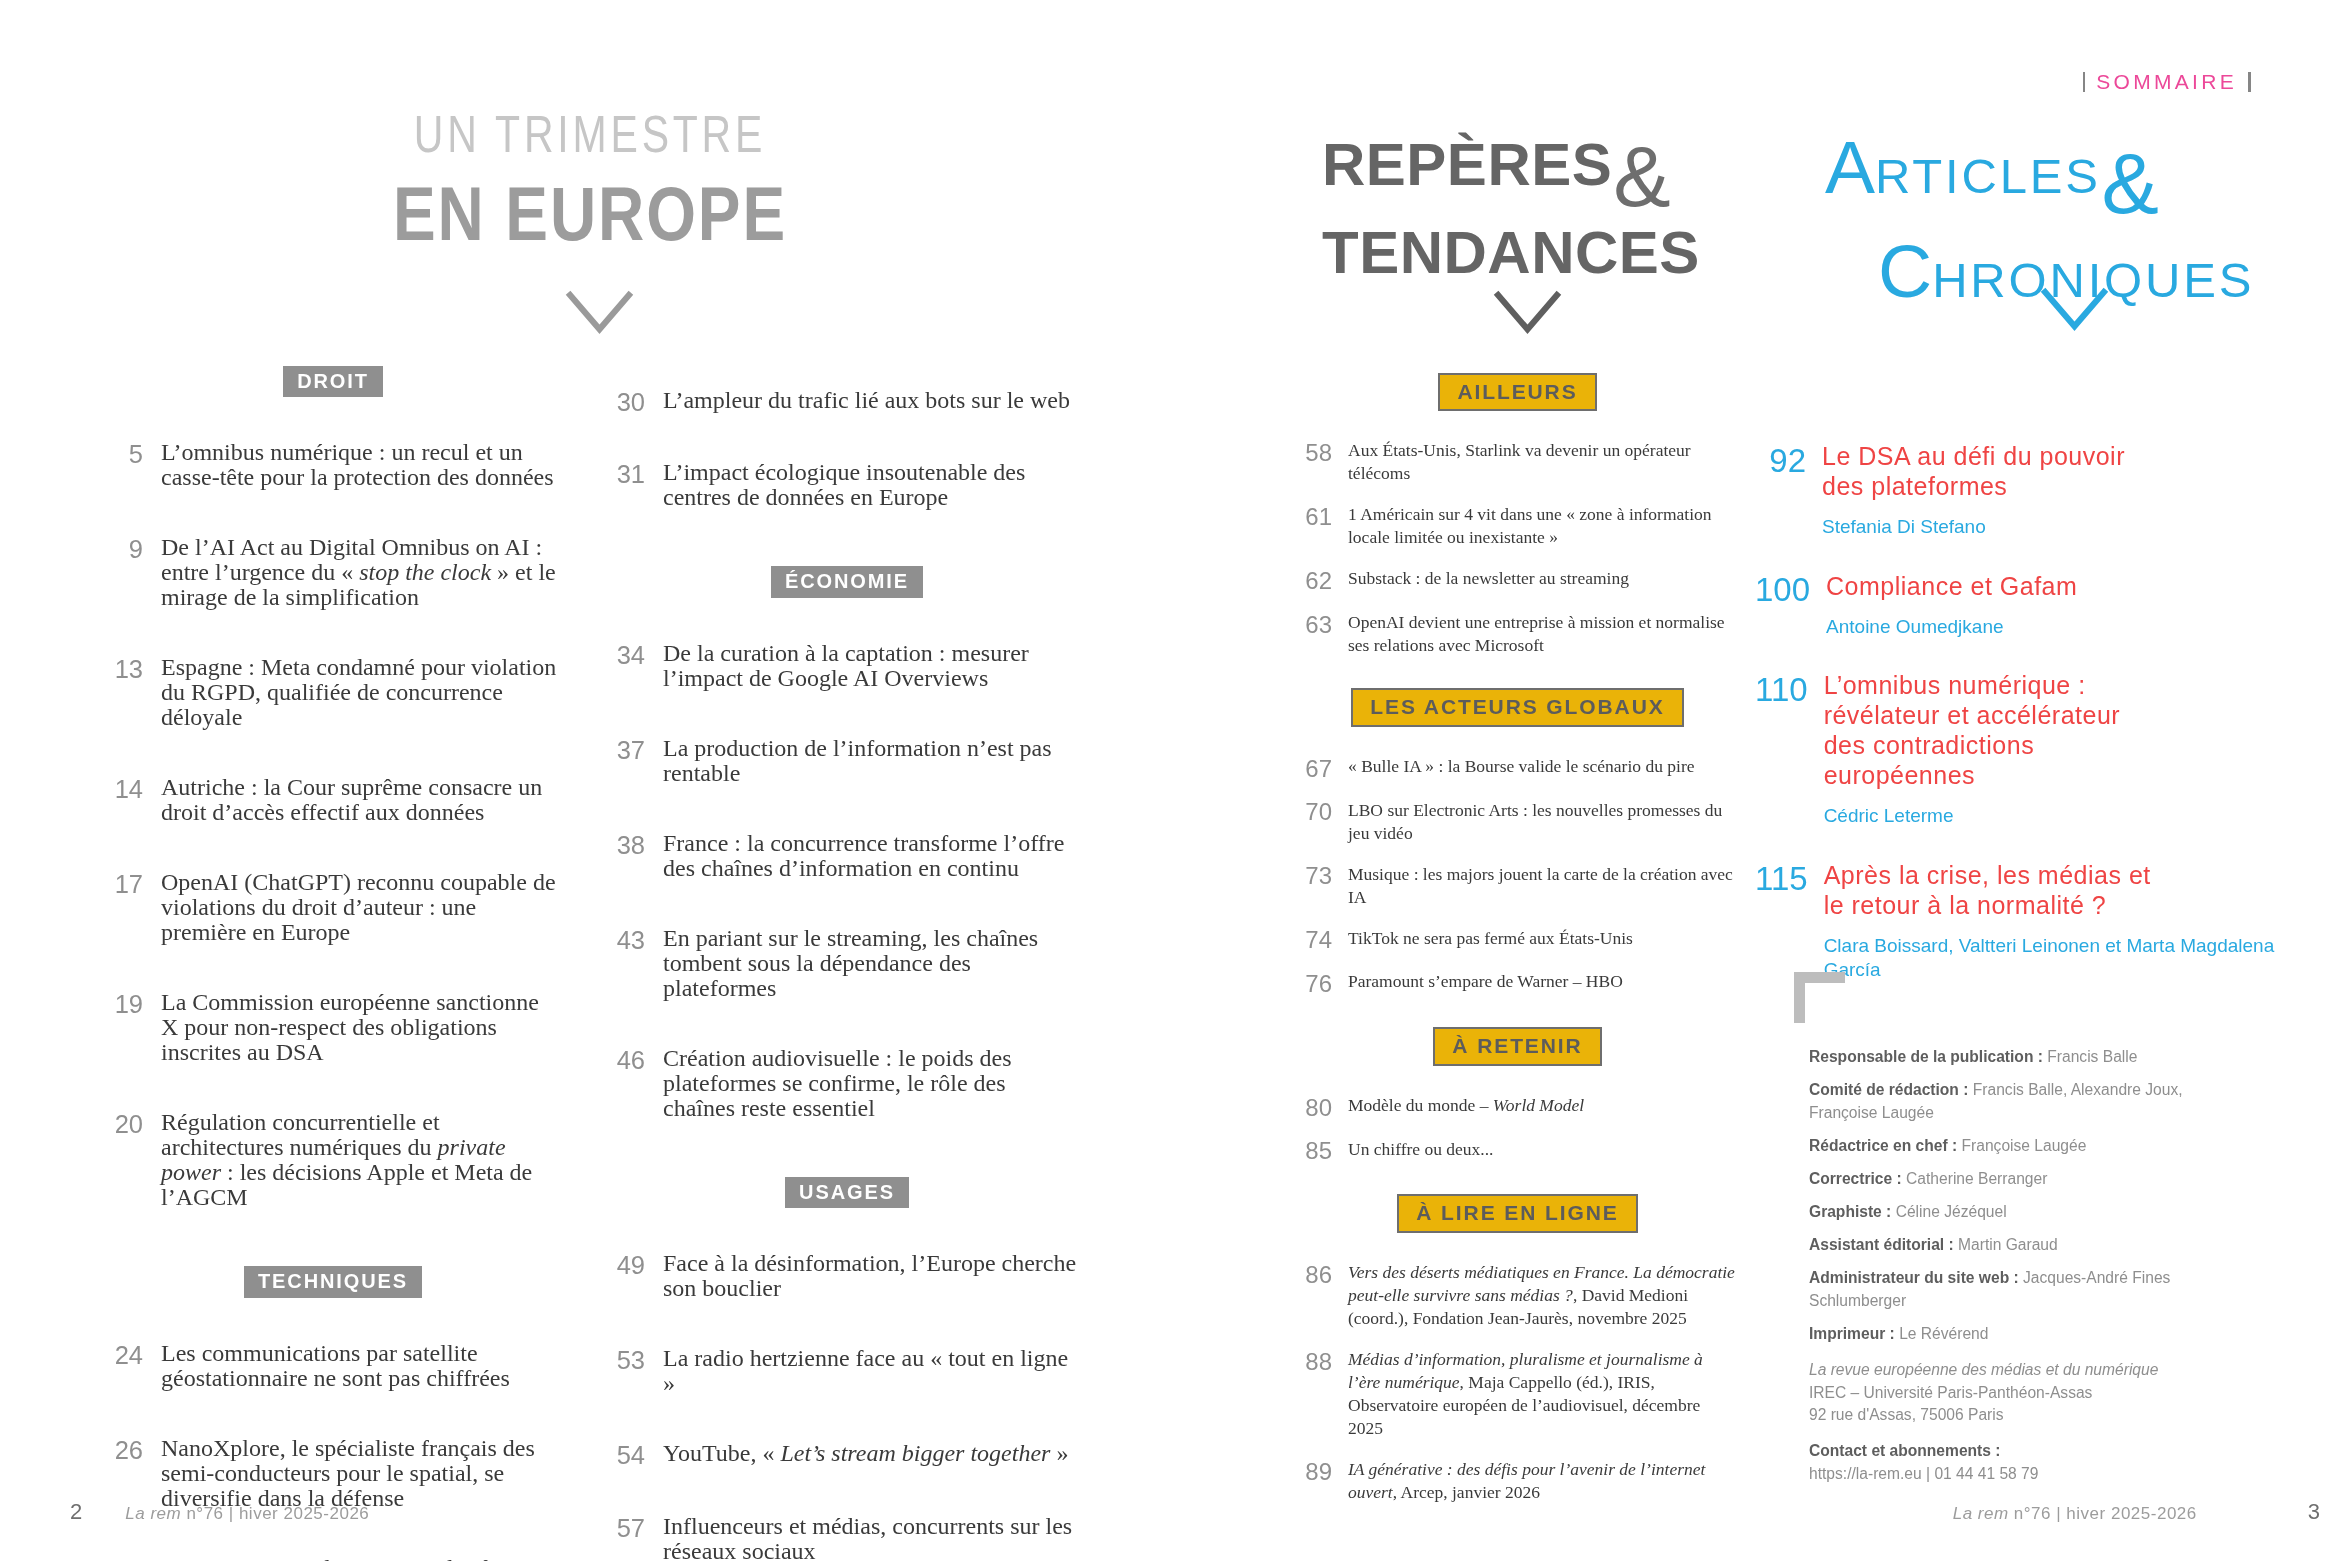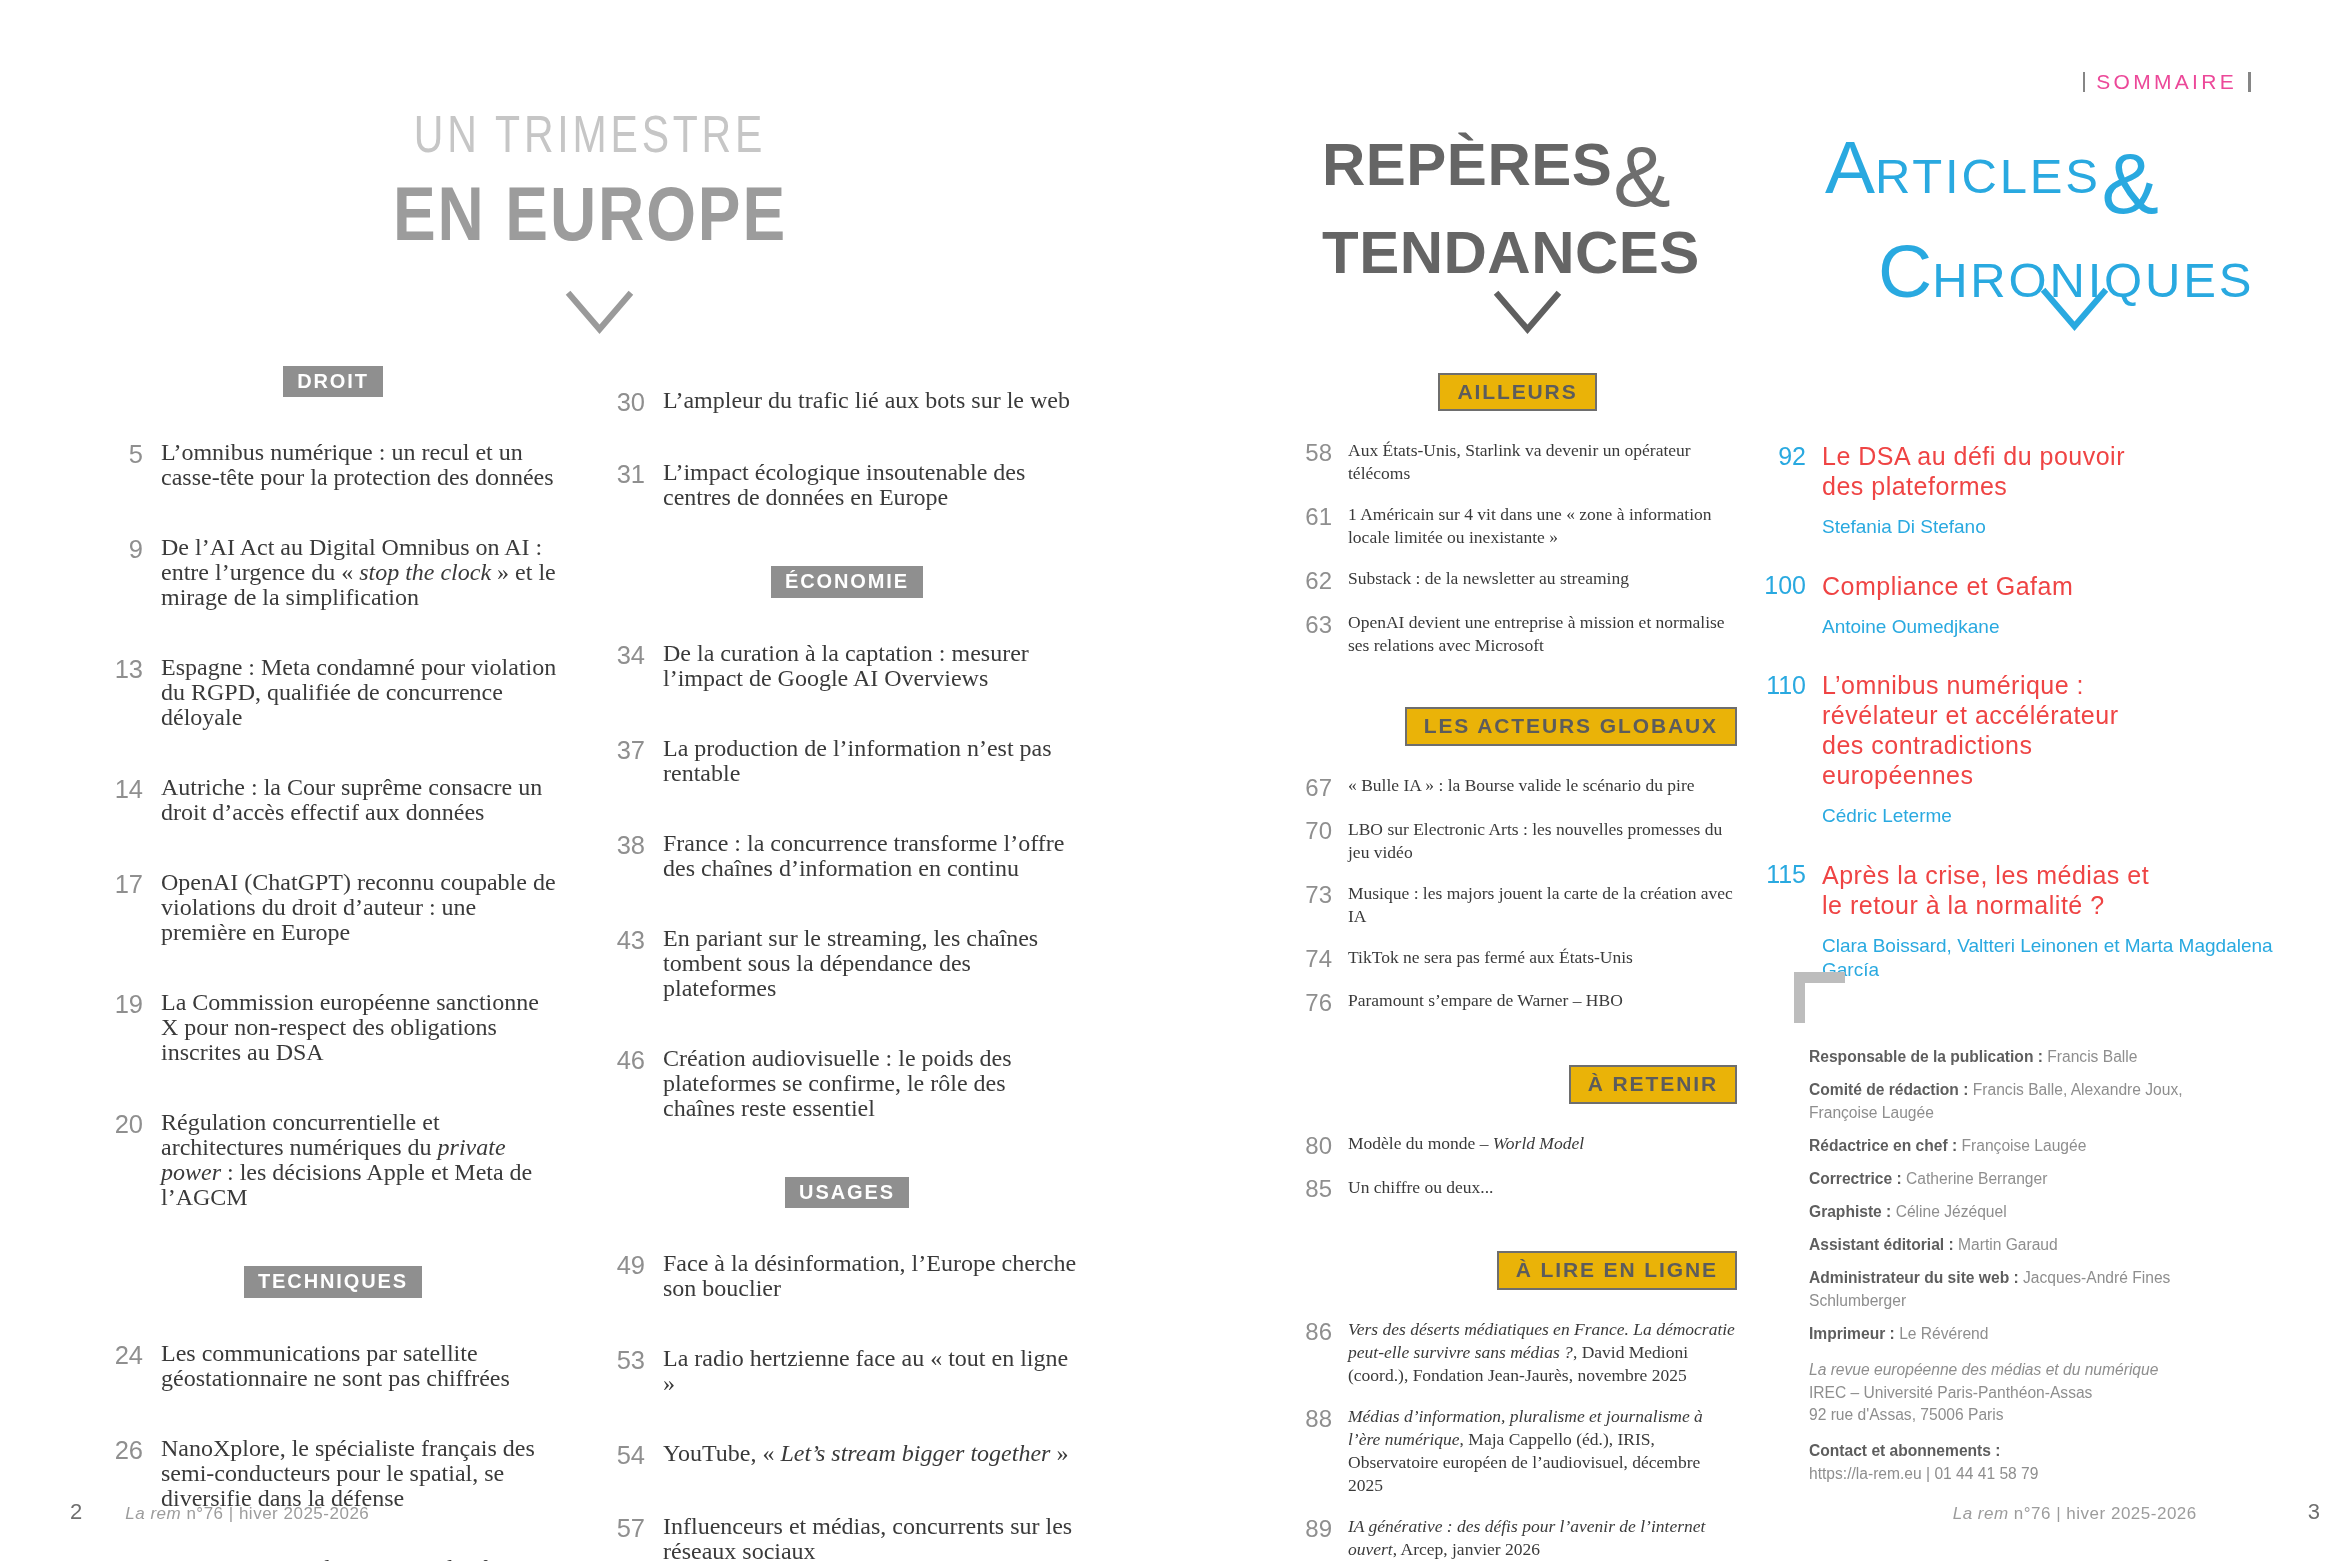--- a/index.html
+++ b/index.html
@@ -49,26 +49,26 @@
                font-size:21px;font-weight:bold;letter-spacing:1.9px;padding:4.7px 17px 5.7px;}
 
   .toc-item{display:flex;margin-bottom:45px;}
   .num{flex:0 0 34px;text-align:right;font-size:25.5px;color:#8f8f8f;line-height:1;padding-top:1.9px;}
   .txt{margin-left:18px;font-family:"Liberation Serif",serif;font-size:24px;line-height:25px;color:#3a3a3a;}
 
   .tight .toc-item{margin-bottom:18px;}
   .tight .num{font-size:24px;}
   .tight .txt{font-size:17.5px;line-height:23px;margin-left:16px;}
   .tight .label-wrap{margin-bottom:28px;}
-  .tight .label-mt{margin-top:50px;text-align:right;}
+  .tight .label-mt{margin-top:31px;}
 
   
   .articles{position:absolute;left:1755px;top:441px;width:548px;}
   .article{display:flex;margin-bottom:31px;}
-  .anum{flex:0 0 51px;text-align:right;font-size:25px;color:#29a9e0;line-height:1;padding-top:2.8px;}
+  .anum{flex:0 0 51px;text-align:right;font-size:33px;color:#29a9e0;line-height:1;padding-top:2.8px;}
   .abody{margin-left:16px;width:453px;}
   .atitle{font-size:25px;line-height:30px;color:#ef4444;letter-spacing:0.5px;max-width:330px;}
   .aauthor{margin-top:14px;font-size:19px;line-height:24.5px;color:#29a9e0;max-width:453px;}
 
   
   .corner{position:absolute;left:1794px;top:972px;width:40px;height:40px;
           border-left:11.3px solid #bdbdbd;border-top:11.3px solid #bdbdbd;}
   .masthead{position:absolute;left:1809px;top:1046px;width:415px;font-size:15.6px;line-height:22.7px;}
   .mast-row{margin-bottom:10.4px;color:#8e8e8e;}
   .mlabel{font-weight:bold;color:#5e5e5e;}

